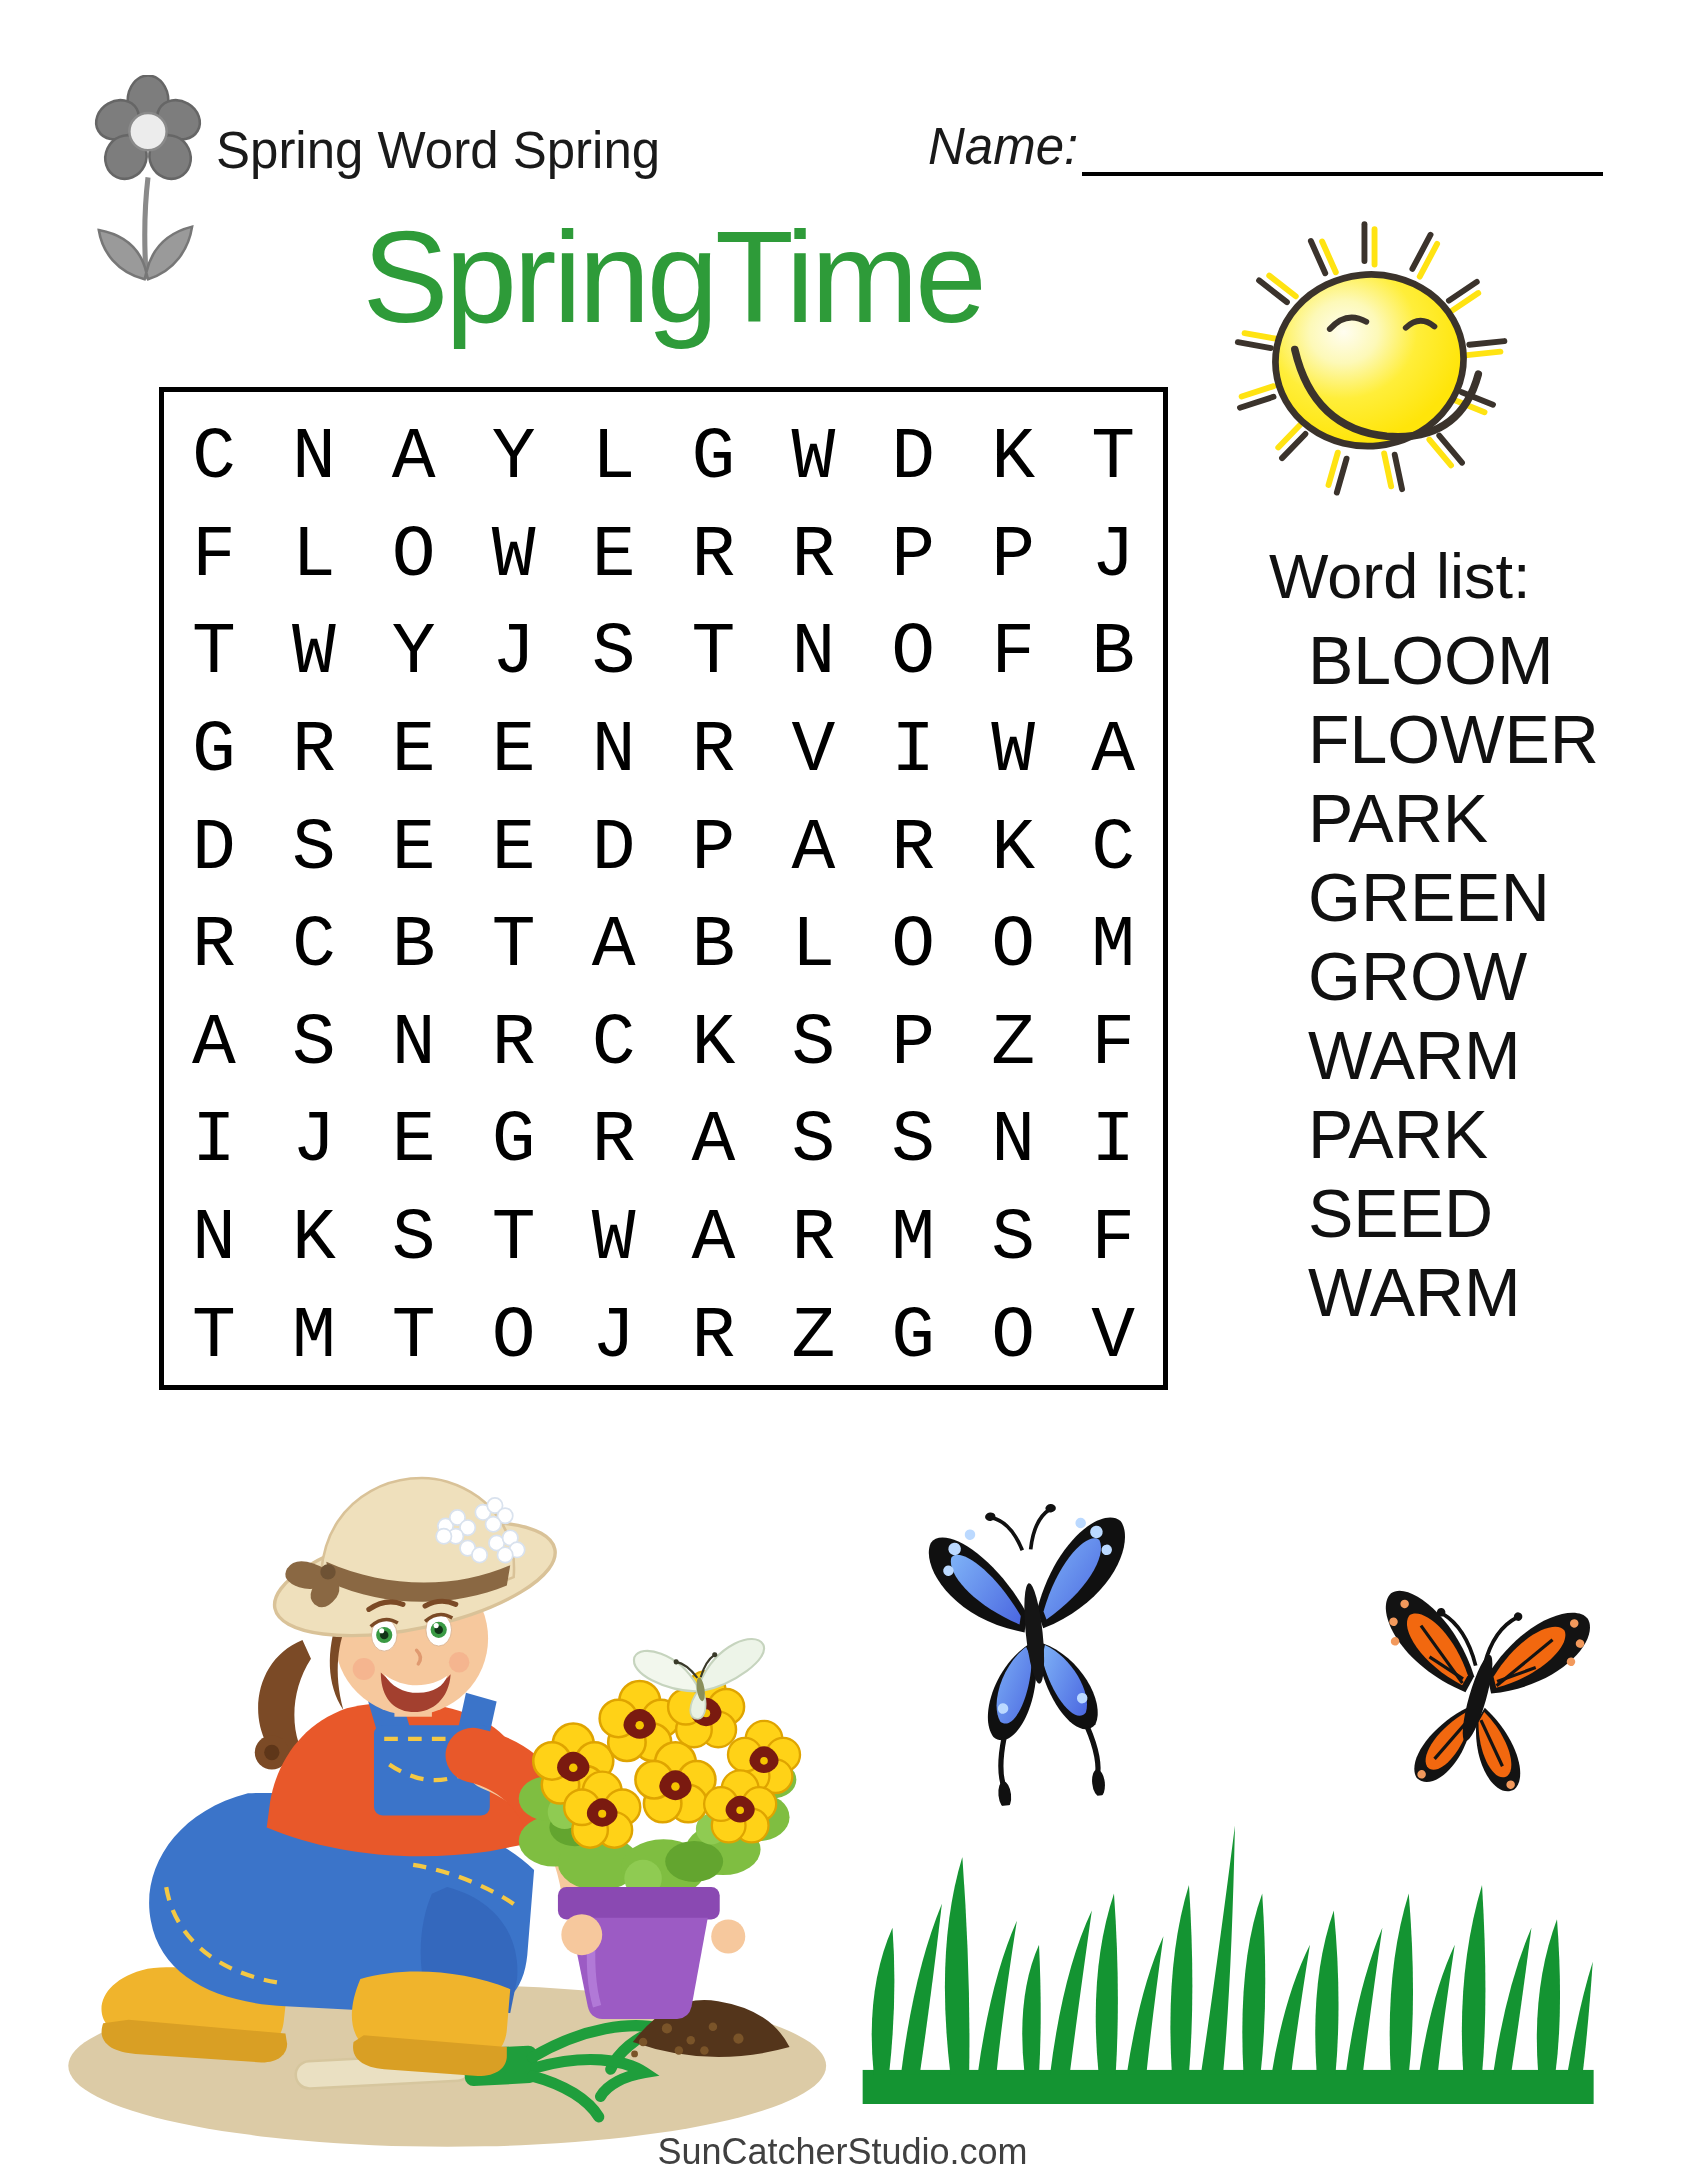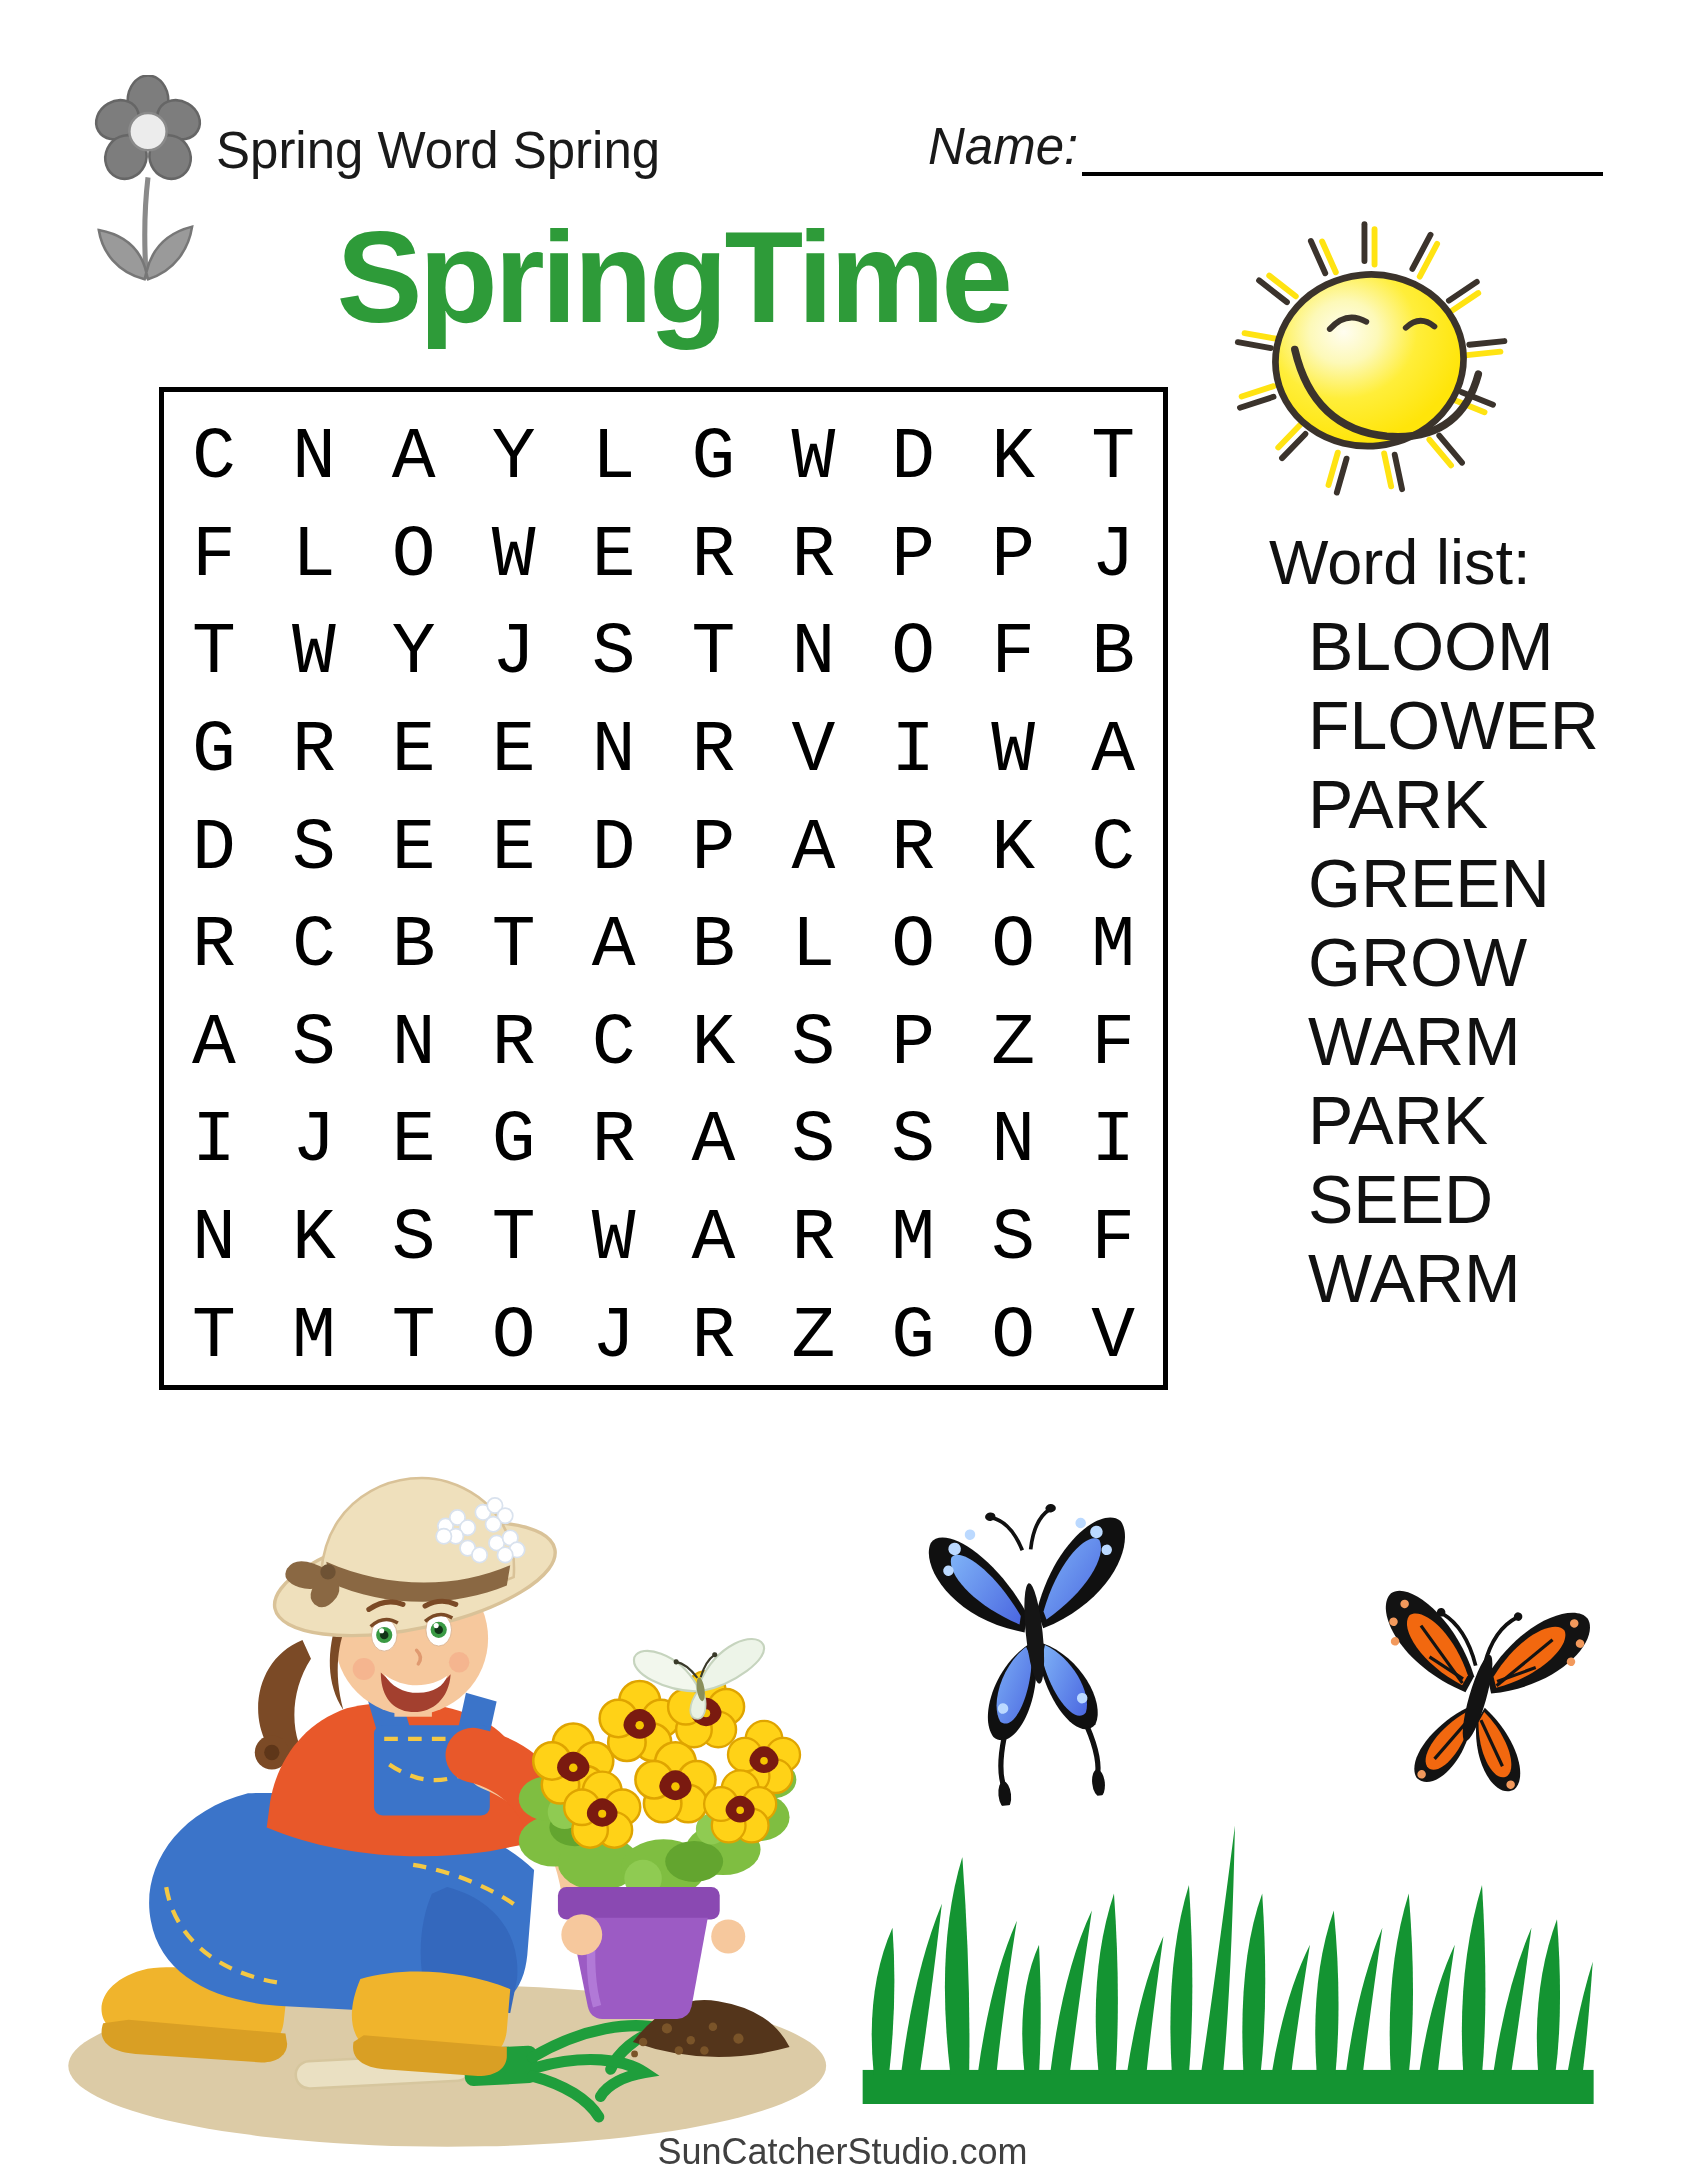--- a/index.html
+++ b/index.html
@@ -8,35 +8,35 @@
 
   
   .flower-icon{position:absolute;left:92px;top:75px;width:112px;height:215px;}
   .app-title{position:absolute;left:216px;top:121px;font-size:51px;color:#1a1a1a;white-space:nowrap;}
   .name-row{position:absolute;left:928px;top:116px;display:flex;font-style:italic;}
   .name-label{font-size:51px;color:#1a1a1a;line-height:61px;}
   .name-line{width:521px;height:56px;border-bottom:4.3px solid #000;margin-left:3.4px;}
 
   
   .puzzle-title{position:absolute;left:0;top:203px;width:1346px;text-align:center;
-                font-size:129px;font-weight:bold;letter-spacing:-3.4px;color:#2E9B39;}
+                font-size:129px;font-weight:normal;letter-spacing:-3.4px;color:#2E9B39;}
 
   
   .sun{position:absolute;left:1210px;top:209px;width:319px;height:290px;}
 
   
   .grid-box{position:absolute;left:159px;top:387px;width:1009px;height:1003px;
             border:5.1px solid #000;box-sizing:border-box;display:grid;
             grid-template-columns:repeat(10,1fr);grid-template-rows:repeat(10,1fr);
             padding-top:17px;}
   .cell{display:flex;align-items:center;justify-content:center;
         font-family:"Liberation Mono",monospace;font-size:73px;color:#000;}
 
   
-  .wordlist{position:absolute;left:1269px;top:526px;}
+  .wordlist{position:absolute;left:1269px;top:540px;}
   .wl-heading{font-size:63px;color:#111;}
   .wordlist ul{list-style:none;margin:8.5px 0 0 0;padding:0 0 0 39px;}
   .wordlist li{font-size:68px;line-height:79px;color:#111;}
 
   
   .gardener{position:absolute;left:47px;top:1427px;width:826px;height:754px;}
   .butterfly-blue{position:absolute;left:916px;top:1486px;width:247px;height:315px;transform:rotate(-6deg);}
   .butterfly-orange{position:absolute;left:1350px;top:1580px;width:256px;height:230px;transform:rotate(8deg);}
   .grass{position:absolute;left:848px;top:1776px;width:762px;height:328px;}
 

